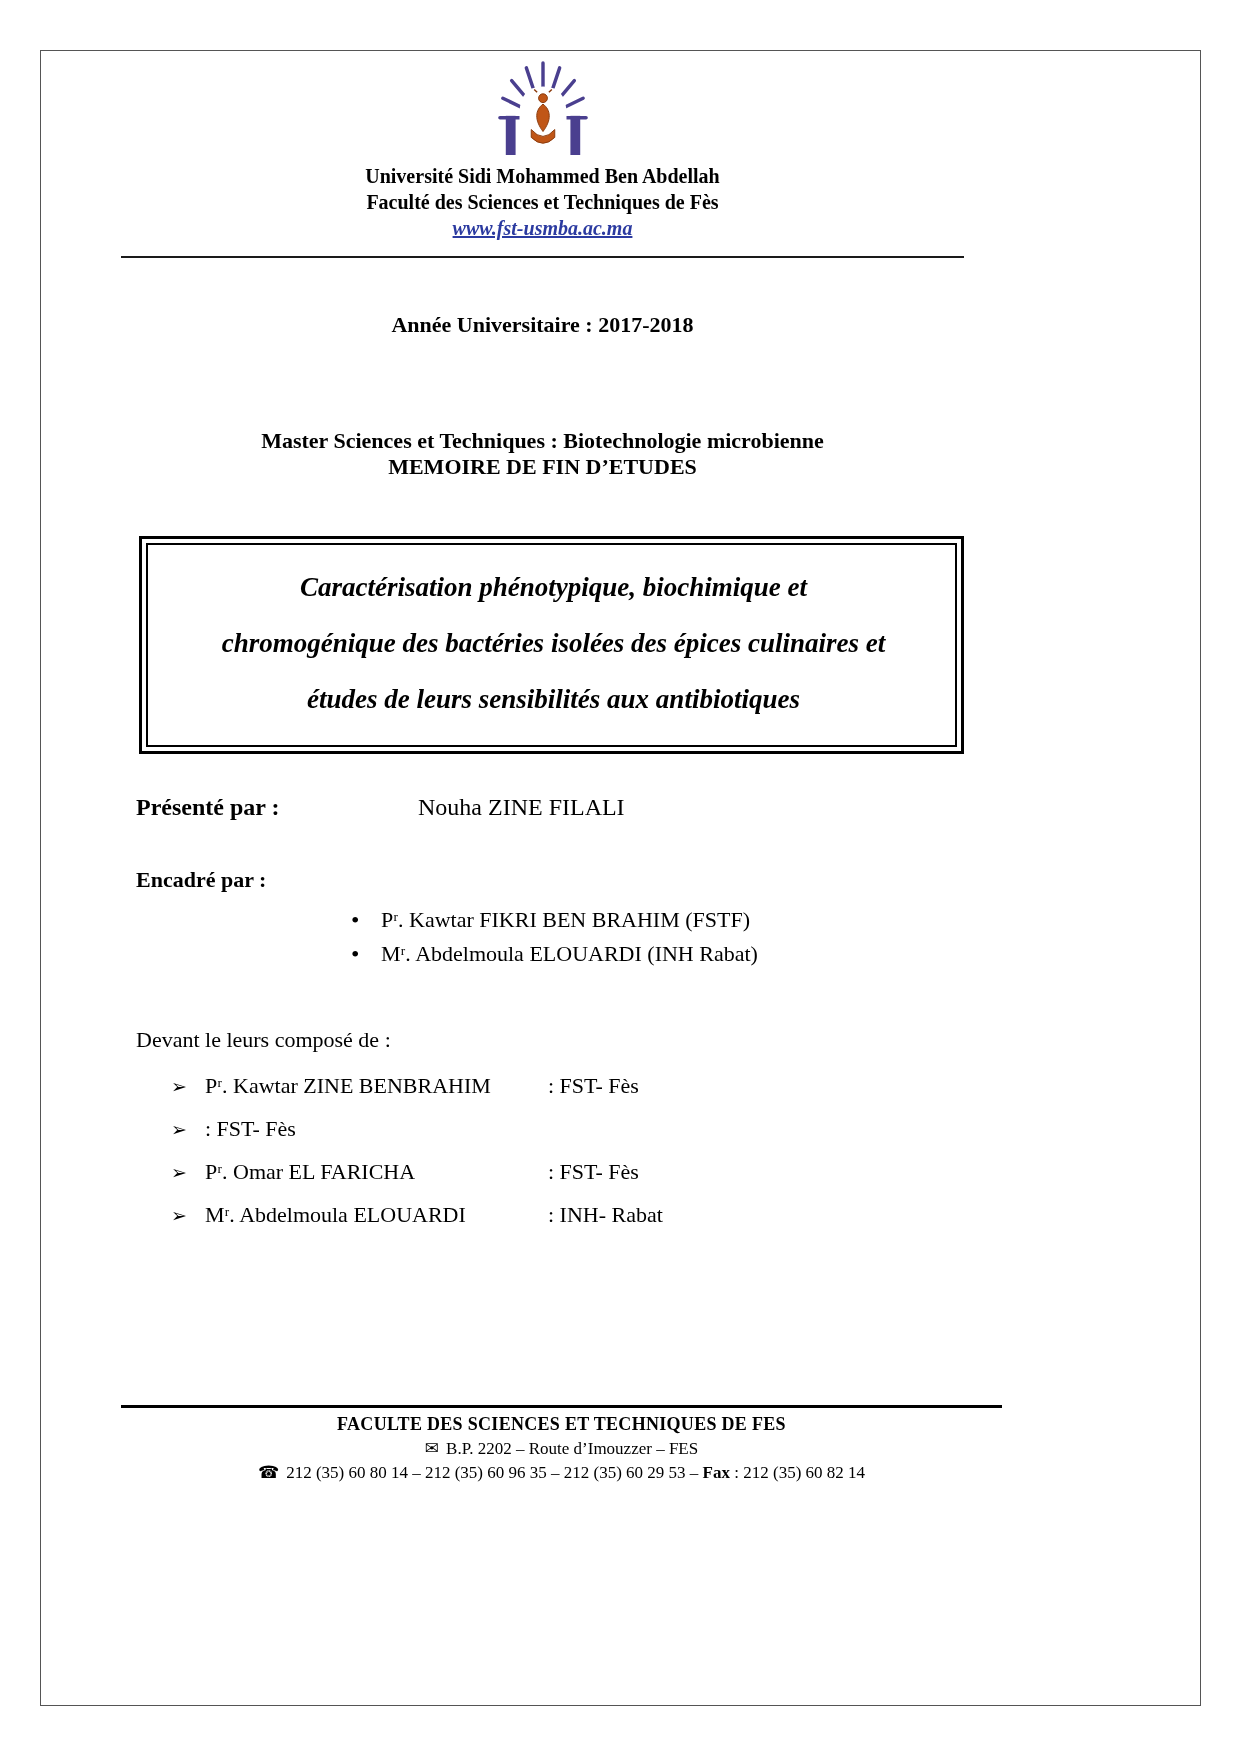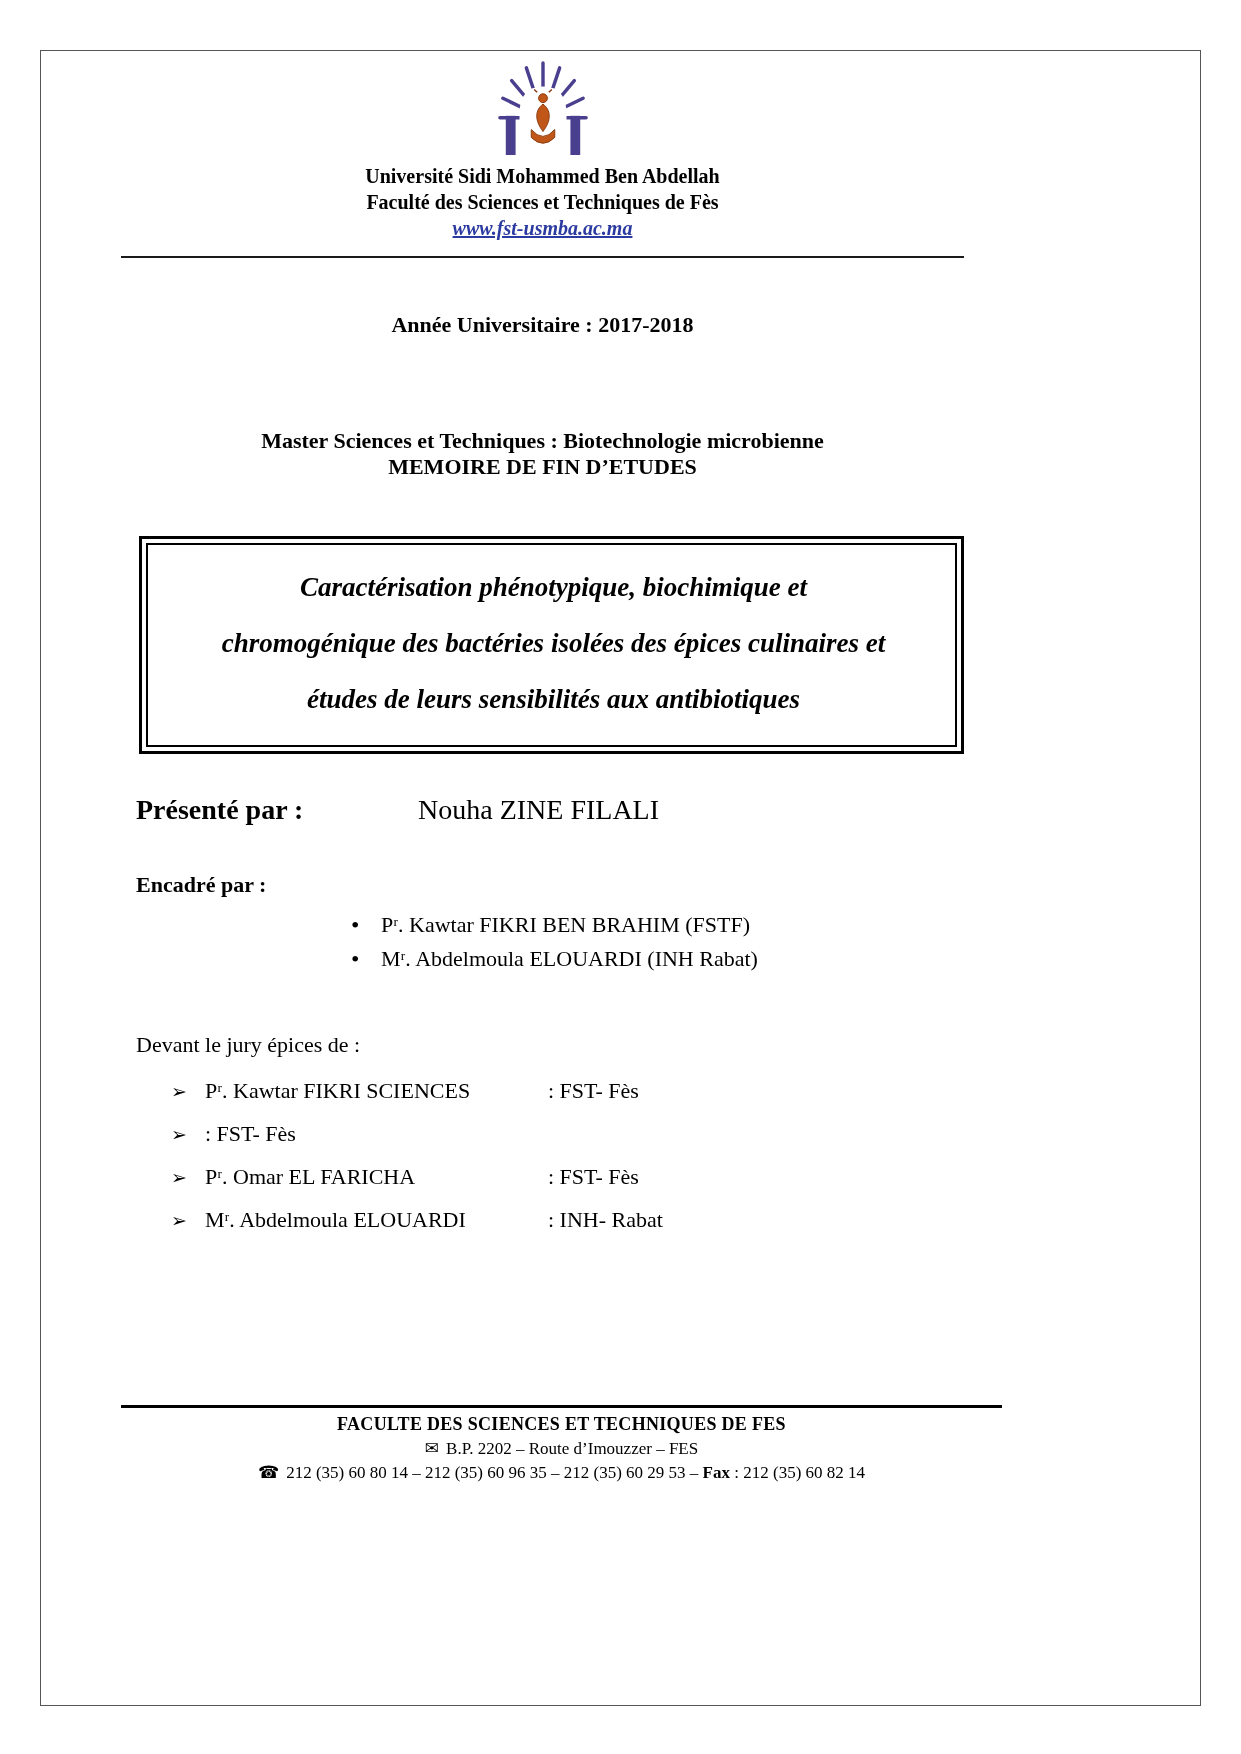--- a/index.html
+++ b/index.html
@@ -42,21 +42,21 @@
   
   .title-outer { margin: 56px 0 0 18px; border: 3px solid #000; padding: 4px; }
   .title-inner { border: 2px solid #000; padding: 14px 8px 18px 12px; text-align: center; }
   .title-line {
     font-family: "Liberation Serif", serif;
     font-style: italic; font-weight: bold;
     font-size: 27px; line-height: 56px;
     white-space: nowrap;
   }
 
-  .row { display: flex; align-items: baseline; font-size: 28px; }
+  .row { display: flex; align-items: baseline; font-size: 24px; }
   .presented { margin-top: 40px; }
   .presented .label { font-weight: bold; margin-left: 15px; width: 282px; }
   .encadre { margin-top: 46px; margin-left: 15px; font-weight: bold; font-size: 22px; }
 
   .supervisors { margin-top: 10px; list-style: none; font-size: 22px; }
   .supervisors li { display: flex; margin-left: 230px; line-height: 34px; }
   .supervisors .bullet { width: 30px; font-size: 24px; }
 
   .soutenu { margin-top: 40px; }
   .soutenu .label { font-weight: bold; margin-left: 25px; width: 280px; }
@@ -144,26 +144,26 @@
           <span class="bullet">•</span>
           <span>Pʳ. Kawtar FIKRI BEN BRAHIM (FSTF)</span>
         </li>
         <li>
           <span class="bullet">•</span>
           <span>Mʳ. Abdelmoula ELOUARDI (INH Rabat)</span>
         </li>
       </ul>
 
 
-      <div class="jury-intro">Devant le jury épices de :</div>
+      <div class="jury-intro">Devant le leurs composé de :</div>
 
       <div class="jury">
         <div class="jury-row">
           <span class="arrow">➢</span>
-          <span class="jname">Pʳ. Kawtar FIKRI SCIENCES</span>
+          <span class="jname">Pʳ. Kawtar ZINE BENBRAHIM</span>
           <span class="jaff">: FST- Fès</span>
         </div>
         <div class="jury-row">
           <span class="arrow">➢</span>
           <span class="jaff">: FST- Fès</span>
         </div>
         <div class="jury-row">
           <span class="arrow">➢</span>
           <span class="jname">Pʳ. Omar EL FARICHA</span>
           <span class="jaff">: FST- Fès</span>

